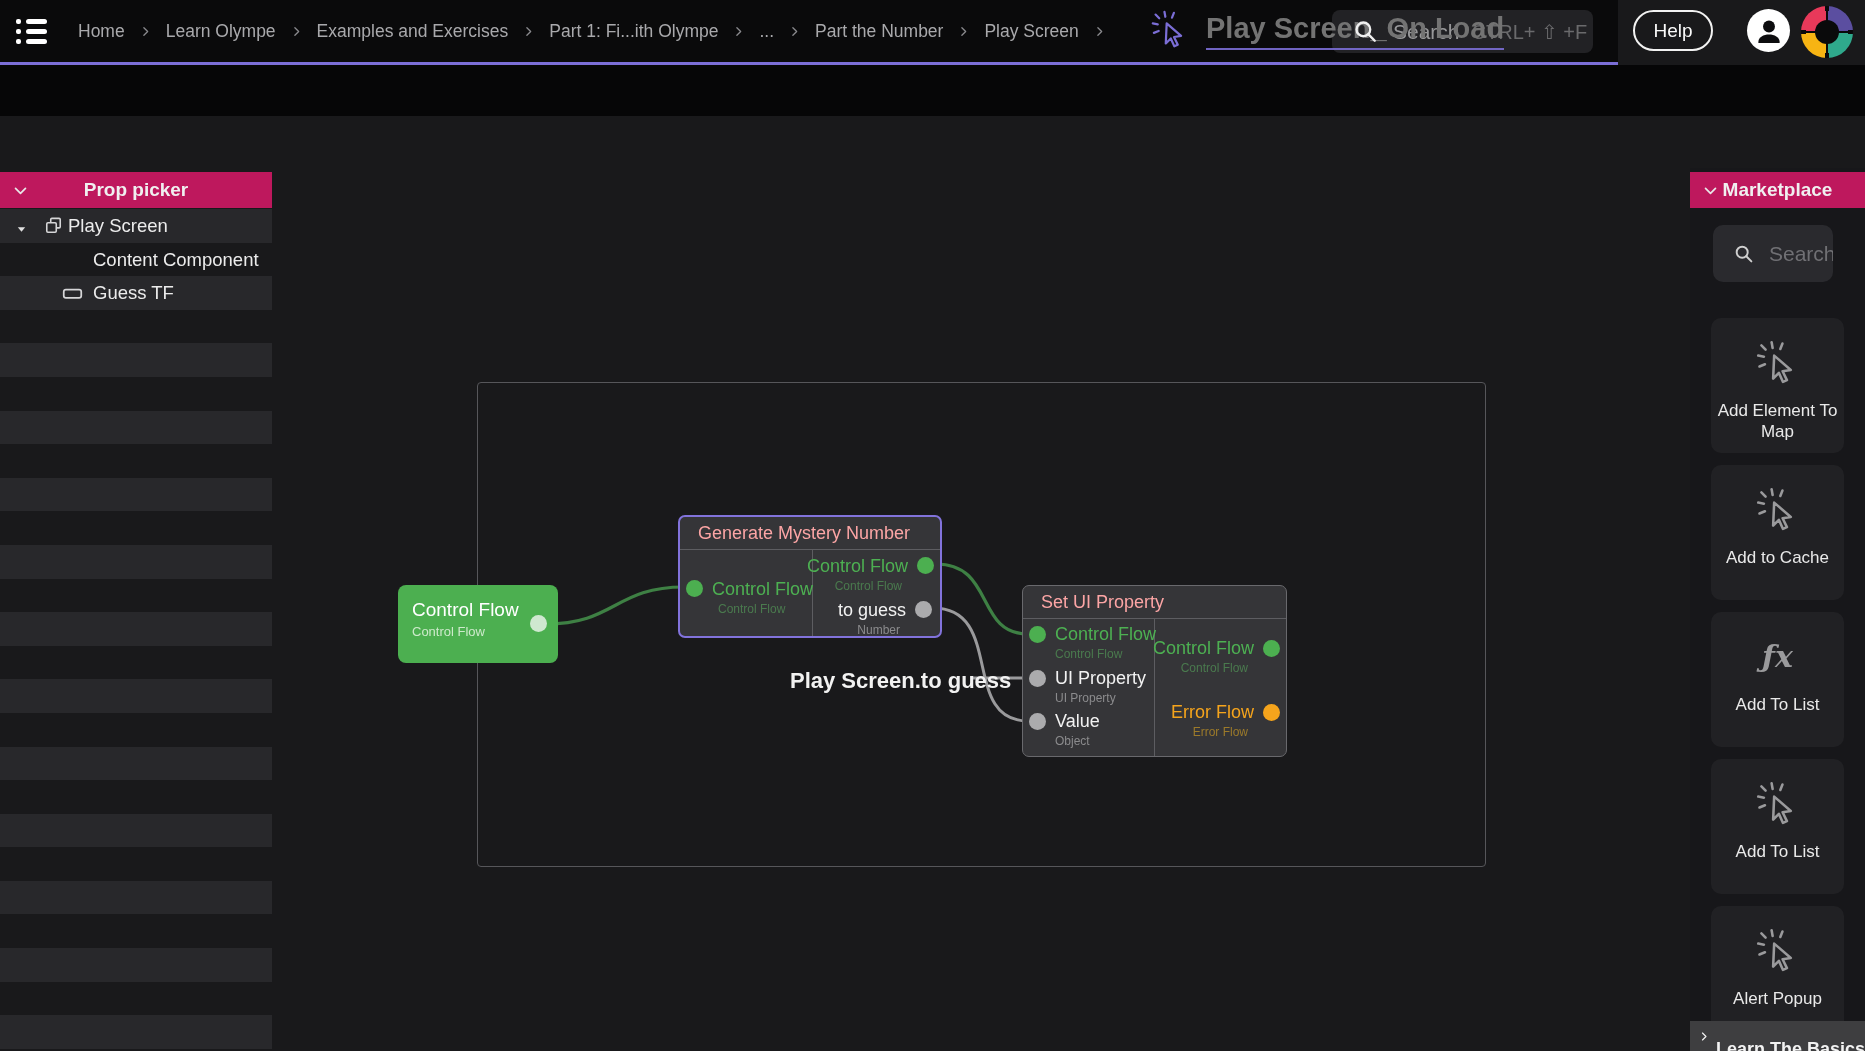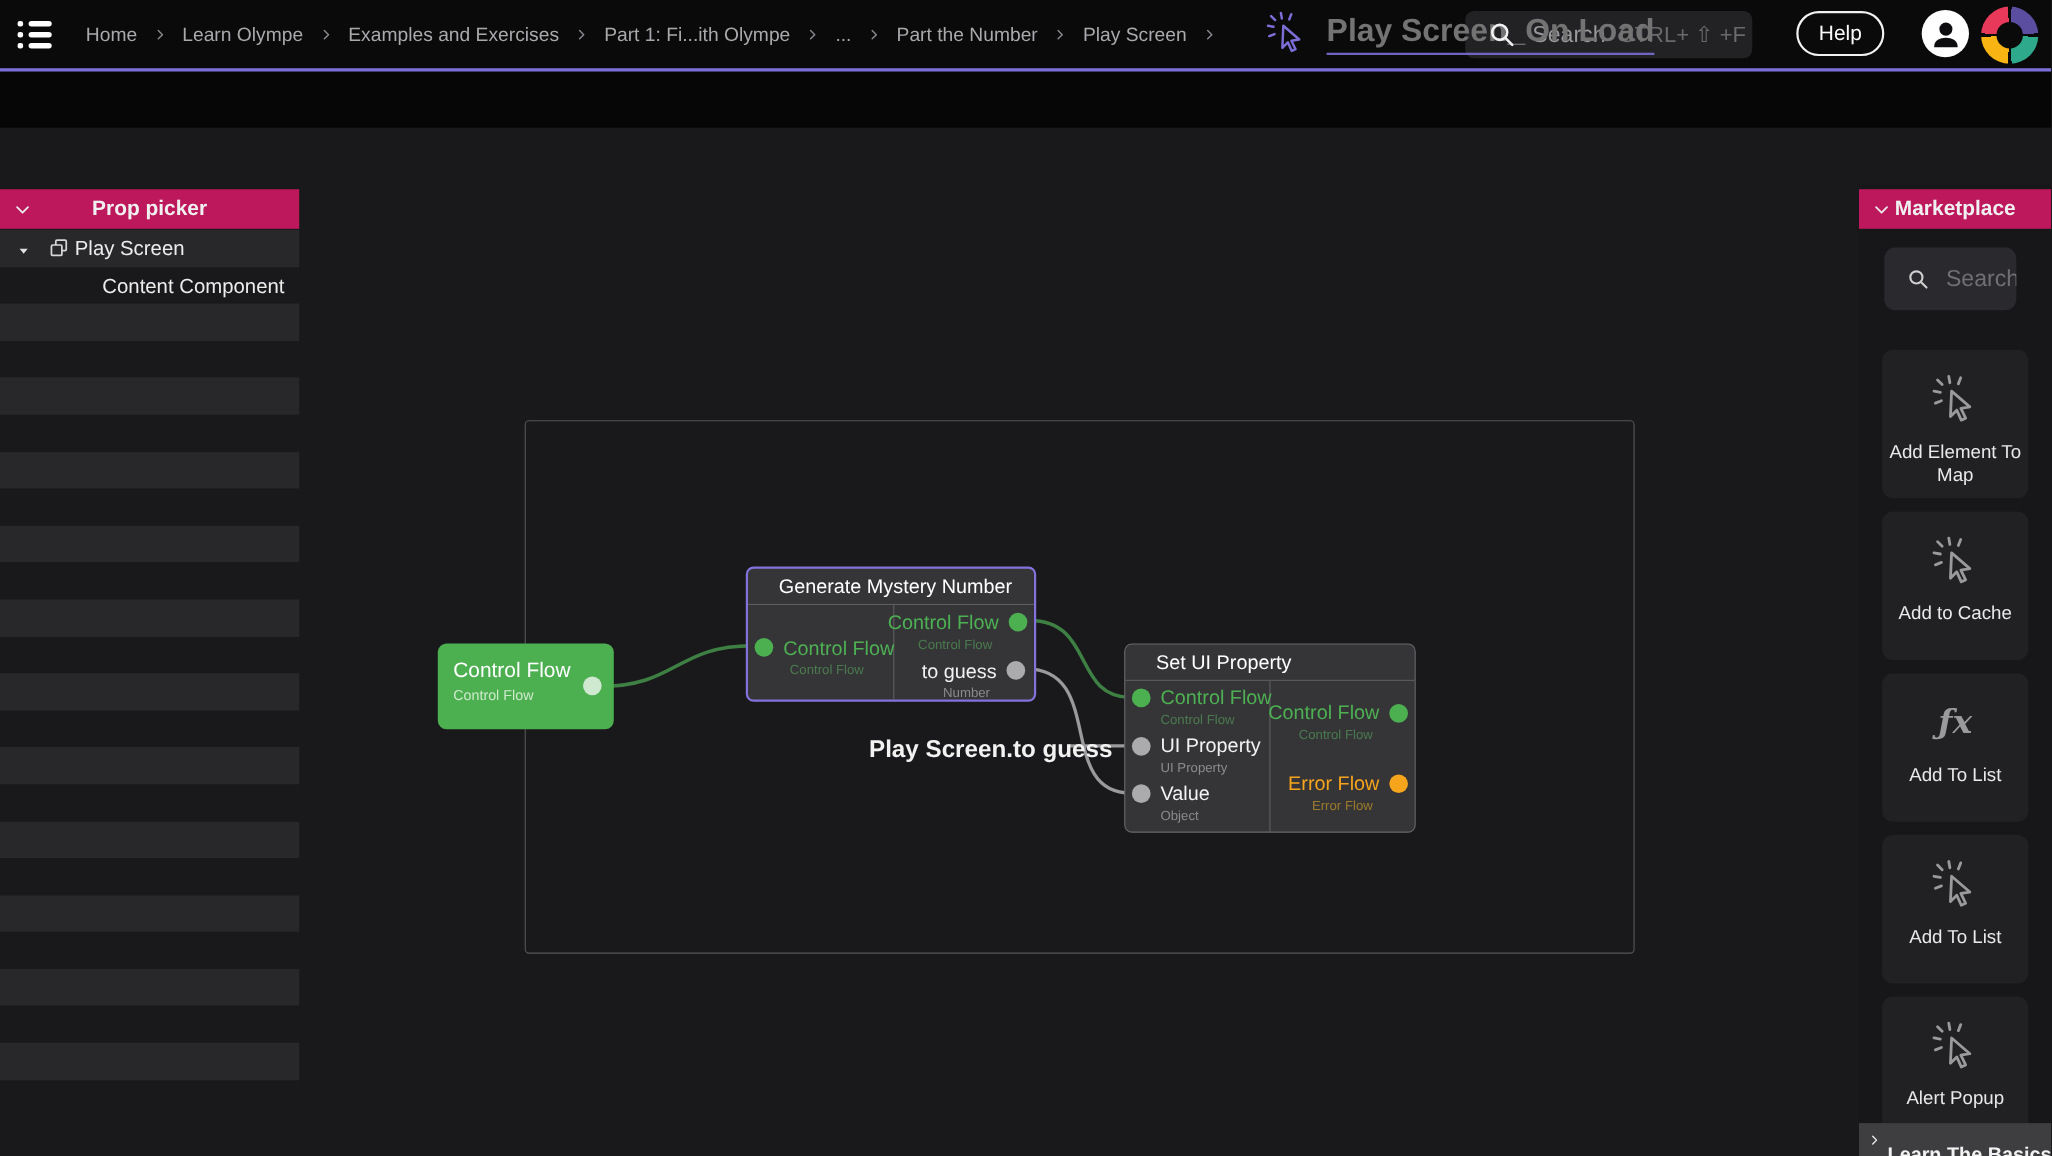--- a/index.html
+++ b/index.html
@@ -1,21 +1,21 @@
 <!DOCTYPE html>
 <html><head>
 <meta charset="utf-8">
 <style>
   * { margin:0; padding:0; box-sizing:border-box; }
   html,body { background:#19191b; }
   body { font-family:"Liberation Sans", sans-serif; }
   #app { position:relative; width:1865px; height:1051px; overflow:hidden; background:#19191b; }
 
   
-  .topbar { position:absolute; left:0; top:0; width:1865px; height:65px;
+  .topbar { position:absolute; left:0; top:0; width:1618px; height:65px;
             background:#0a0a0b; border-bottom:3px solid #7b6ed6; z-index:30;padding-left:28px; }
   .hamburger { position:absolute; left:16px; top:13px; width:36px; height:36px;
                display:flex; flex-direction:column; justify-content:center; gap:5px; cursor:pointer; }
   .hamburger .hrow { display:flex; align-items:center; gap:5px; }
   .hamburger .dot { width:5px; height:5px; border-radius:2px; background:#fff; }
   .hamburger .bar { width:21px; height:5px; border-radius:2.5px; background:#fff; }
   .crumbs { position:absolute; left:78px; top:0; height:62px; display:flex; align-items:center; gap:14px; }
   .crumb { color:#a9a9ac; font-size:17.5px; white-space:nowrap; cursor:pointer; }
   .crumb-sep { color:#8a8a8e; display:flex; align-items:center; }
   .title-wrap { position:absolute; left:1150px; top:0; height:62px; display:flex; align-items:center; z-index:32; }
@@ -65,21 +65,21 @@
   .tree-caret { position:absolute; left:16px; top:12px; color:#e0e0e0; }
   .tree-ic { position:absolute; color:#d6d6d8; }
 
   
   .canvas-rect { position:absolute; left:477px; top:382px; width:1009px; height:485px;
                  border:1.5px solid #56565a; border-radius:4px; z-index:1; }
   #wires { position:absolute; left:0; top:0; width:1865px; height:1051px; z-index:2; pointer-events:none; }
   .node { position:absolute; background:#353538; border:1.5px solid #69696d; border-radius:7px; z-index:3; }
   .node.selected { border:2px solid #8273dc; }
   .node-header { height:33px; border-bottom:1px solid #5d5d61; display:flex; align-items:center;
-                 padding-left:28px; color:#ffffff; font-size:18px; white-space:nowrap; }
+                 padding-left:18px; color:#fca5a5; font-size:18px; white-space:nowrap; }
   .col-divider { position:absolute; top:33px; bottom:0; width:1px; background:#5d5d61; }
   .port { position:absolute; width:17px; height:17px; border-radius:50%; cursor:crosshair; }
   .port.green { background:#4caf50; }
   .port.gray { background:#ababad; }
   .port.orange { background:#f5a41c; }
   .port.lightgreen { background:#cfe8d0; }
   .pin-label { position:absolute; font-size:18px; white-space:nowrap; }
   .pin-sub { position:absolute; font-size:12px; white-space:nowrap; }
   .t-green { color:#4db052; }
   .t-white { color:#f2f2f2; }
@@ -280,20 +280,26 @@
               <use href="#i-caret-down"></use>
             </svg></span>
         <span class="tree-ic" style="left:44px;top:7px"><svg width="19" height="19">
               <use href="#i-component"></use>
             </svg></span>
         <span class="tree-label" style="left:68px">Play Screen</span>
       </div>
       <div class="tree-row">
         <span class="tree-label" style="left:93px">Content Component</span>
       </div>
+      <div class="tree-row">
+        <span class="tree-ic" style="left:62px;top:7px"><svg width="21" height="21">
+              <use href="#i-textfield"></use>
+            </svg></span>
+        <span class="tree-label" style="left:93px">Guess TF</span>
+      </div>
     <div class="tree-row"></div>
         <div class="tree-row"></div>
         <div class="tree-row"></div>
         <div class="tree-row"></div>
         <div class="tree-row"></div>
         <div class="tree-row"></div>
         <div class="tree-row"></div>
         <div class="tree-row"></div>
         <div class="tree-row"></div>
         <div class="tree-row"></div>

